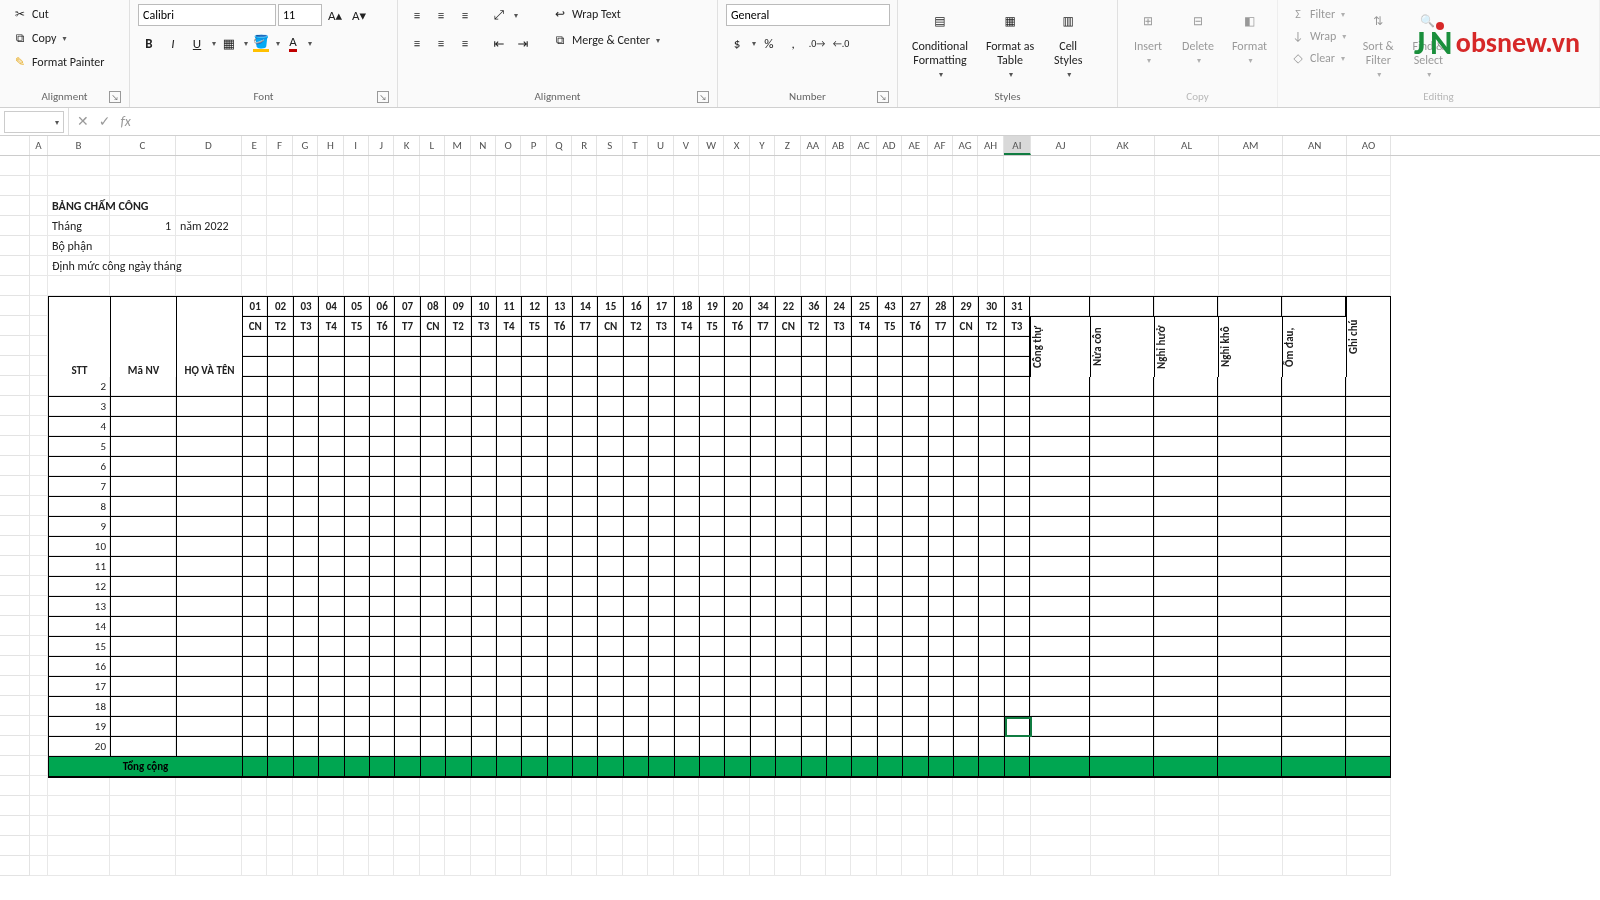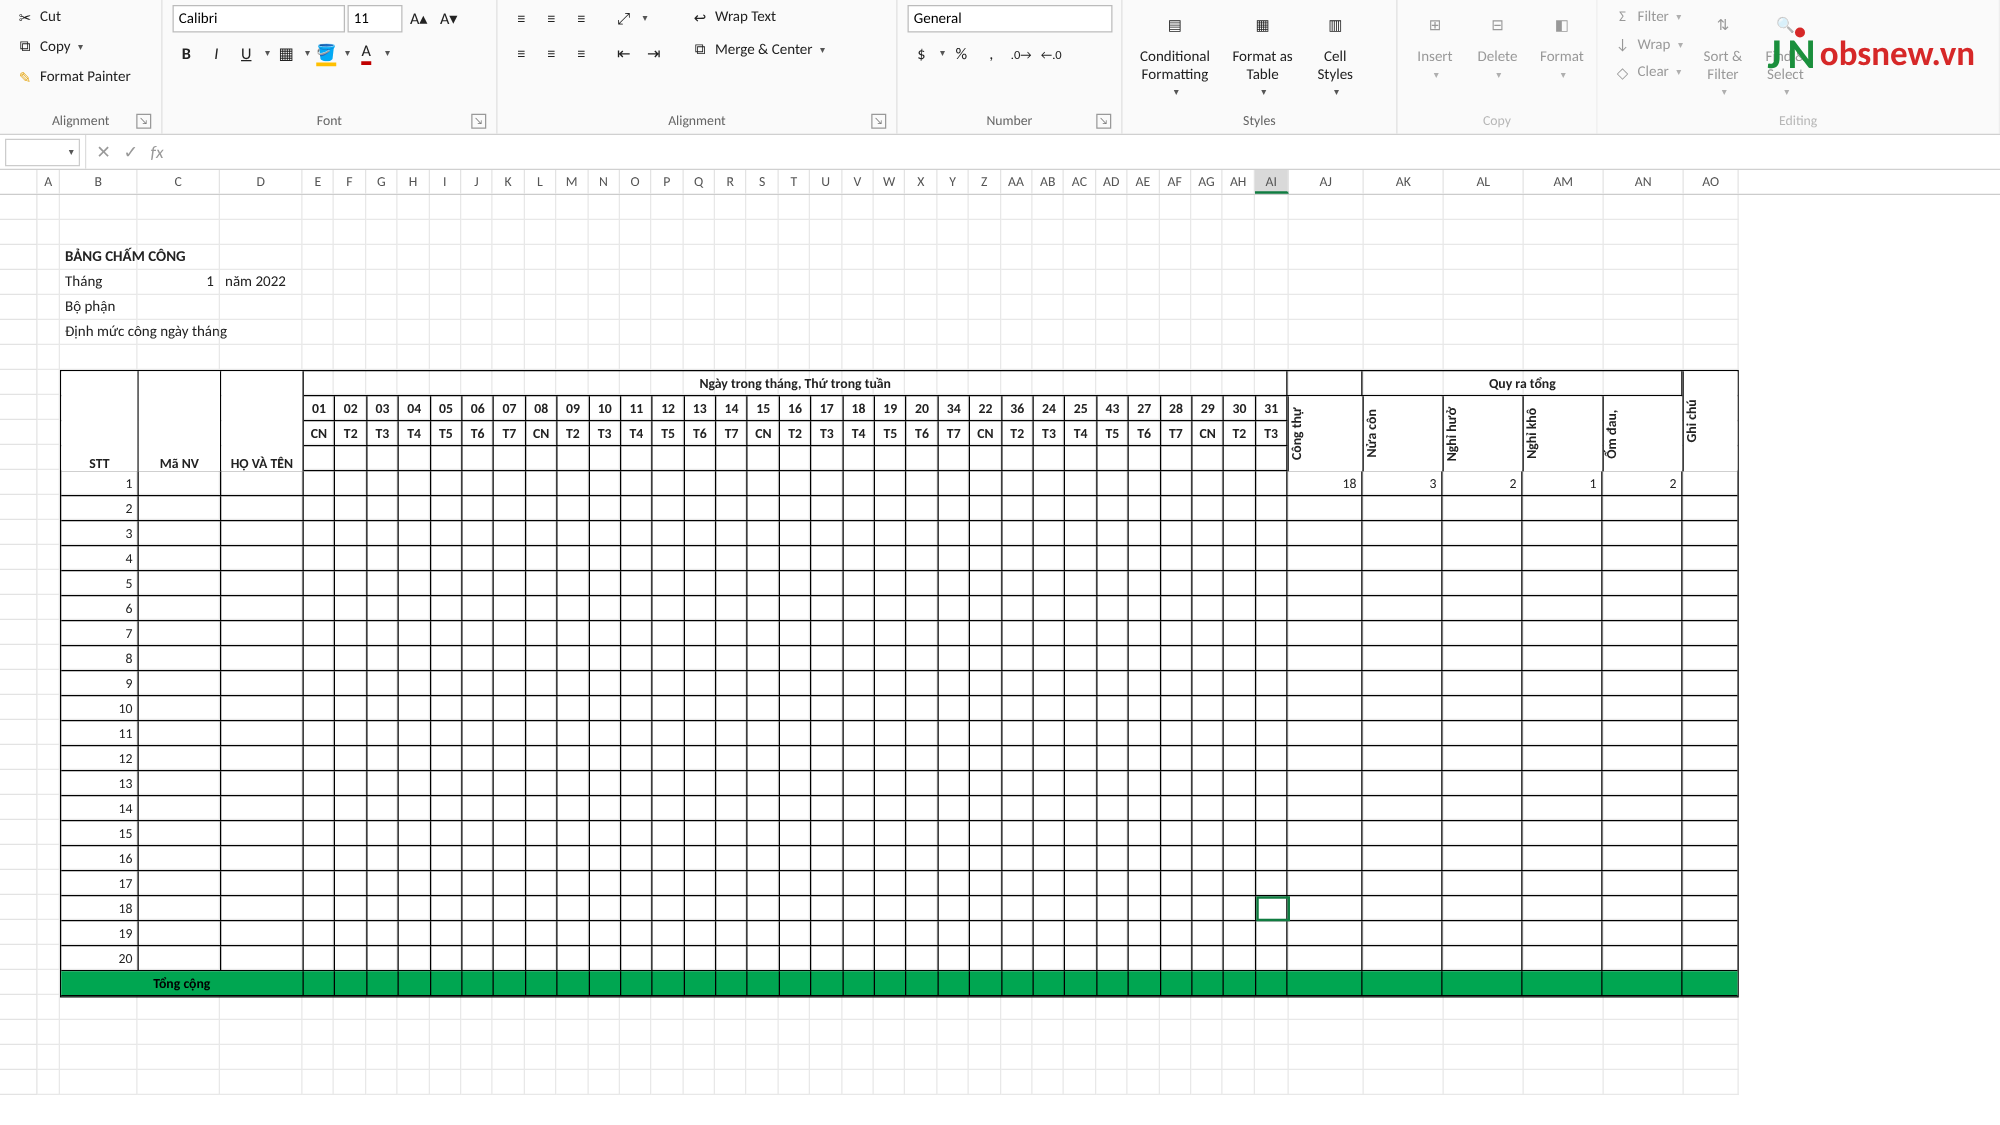--- a/index.html
+++ b/index.html
@@ -1877,29 +1877,20 @@
         <div class="cell" style="width: 27.4px;"></div>
         <div class="cell" style="width: 60px;"></div>
         <div class="cell" style="width: 64px;"></div>
         <div class="cell" style="width: 64px;"></div>
         <div class="cell" style="width: 64px;"></div>
         <div class="cell" style="width: 64px;"></div>
         <div class="cell" style="width: 44px;"></div>
       </div>
     </div>
     <div class="tbl" style="left: 48px; top: 140px;">
-      <div class="tblrow" style="height: 20px;">
-        <div class="tc b" style="width: 62px;"></div>
-        <div class="tc b" style="width: 66px;"></div>
-        <div class="tc b" style="width: 66px;"></div>
-        <div class="tc b" style="width: 787.4px;">Ngày trong tháng, Thứ trong tuần</div>
-        <div class="tc b" style="width: 60px;"></div>
-        <div class="tc b" style="width: 256px;">Quy ra tổng</div>
-        <div class="tc b" style="width: 44px;"></div>
-      </div>
       <div class="tblrow">
         <div class="tc" style="width: 62px;"></div>
         <div class="tc" style="width: 66px;"></div>
         <div class="tc" style="width: 66px;"></div>
         <div class="tc b" style="width: 25.4px;">01</div>
         <div class="tc b" style="width: 25.4px;">02</div>
         <div class="tc b" style="width: 25.4px;">03</div>
         <div class="tc b" style="width: 25.4px;">04</div>
         <div class="tc b" style="width: 25.4px;">05</div>
         <div class="tc b" style="width: 25.4px;">06</div>

